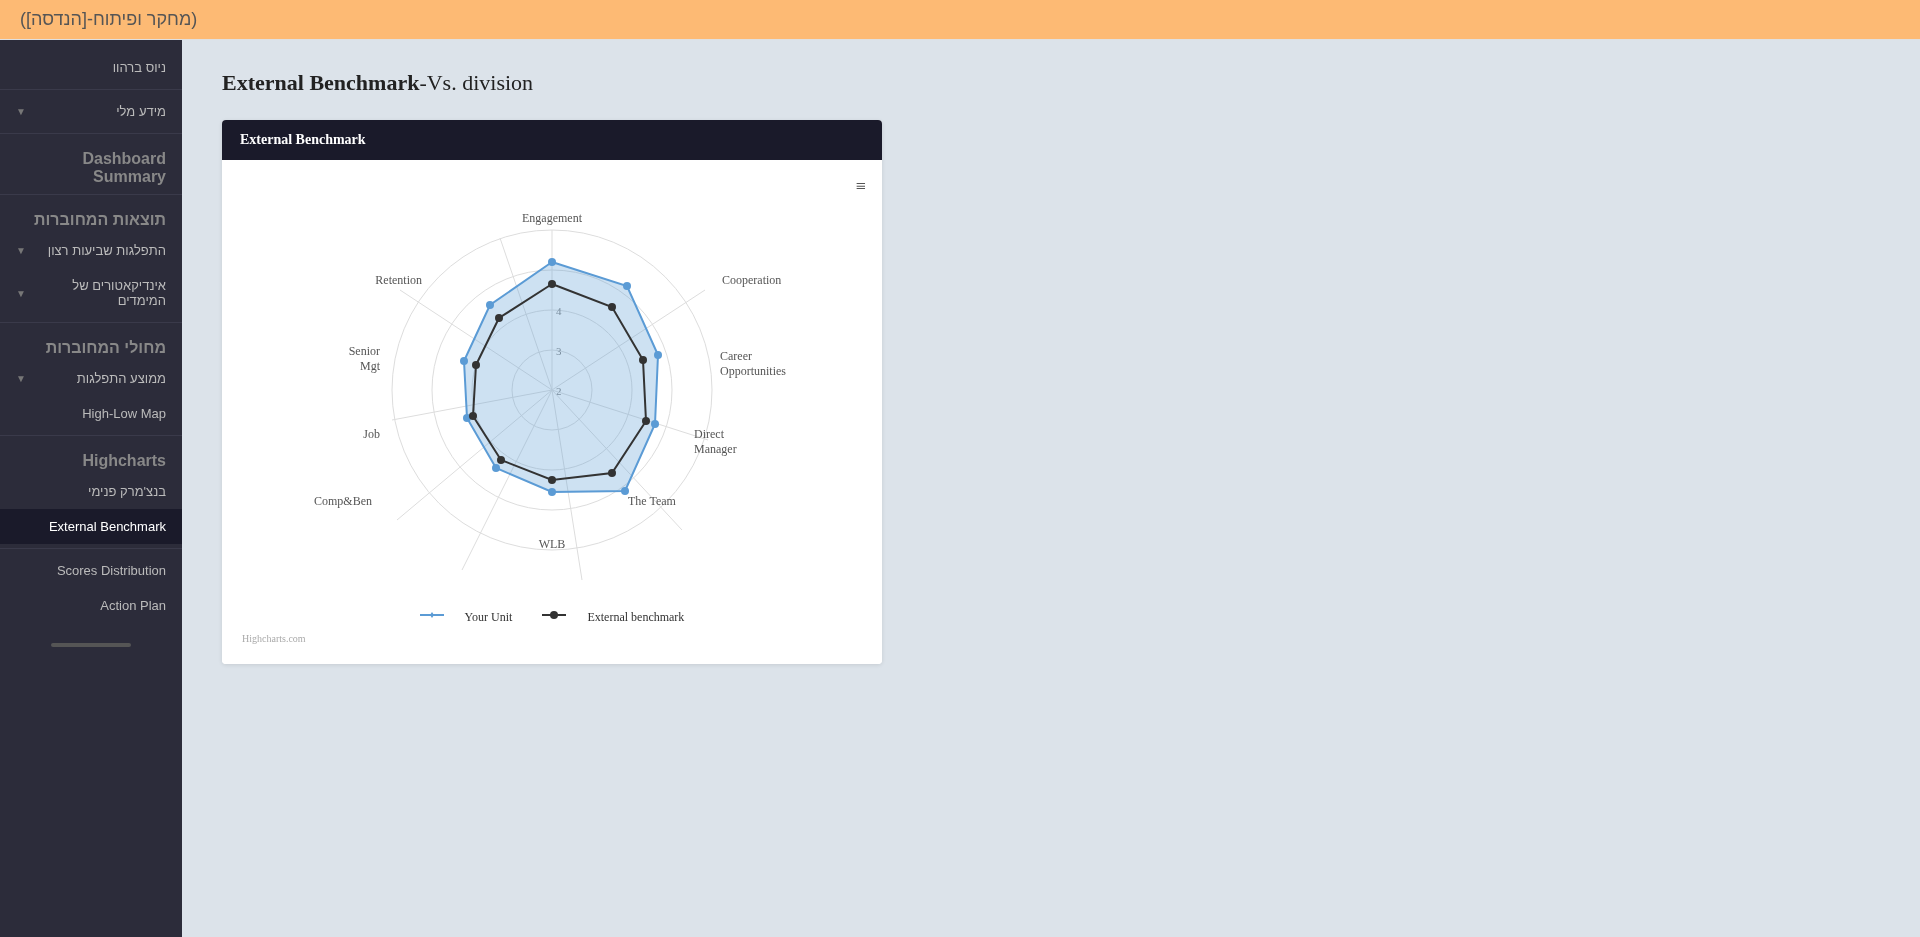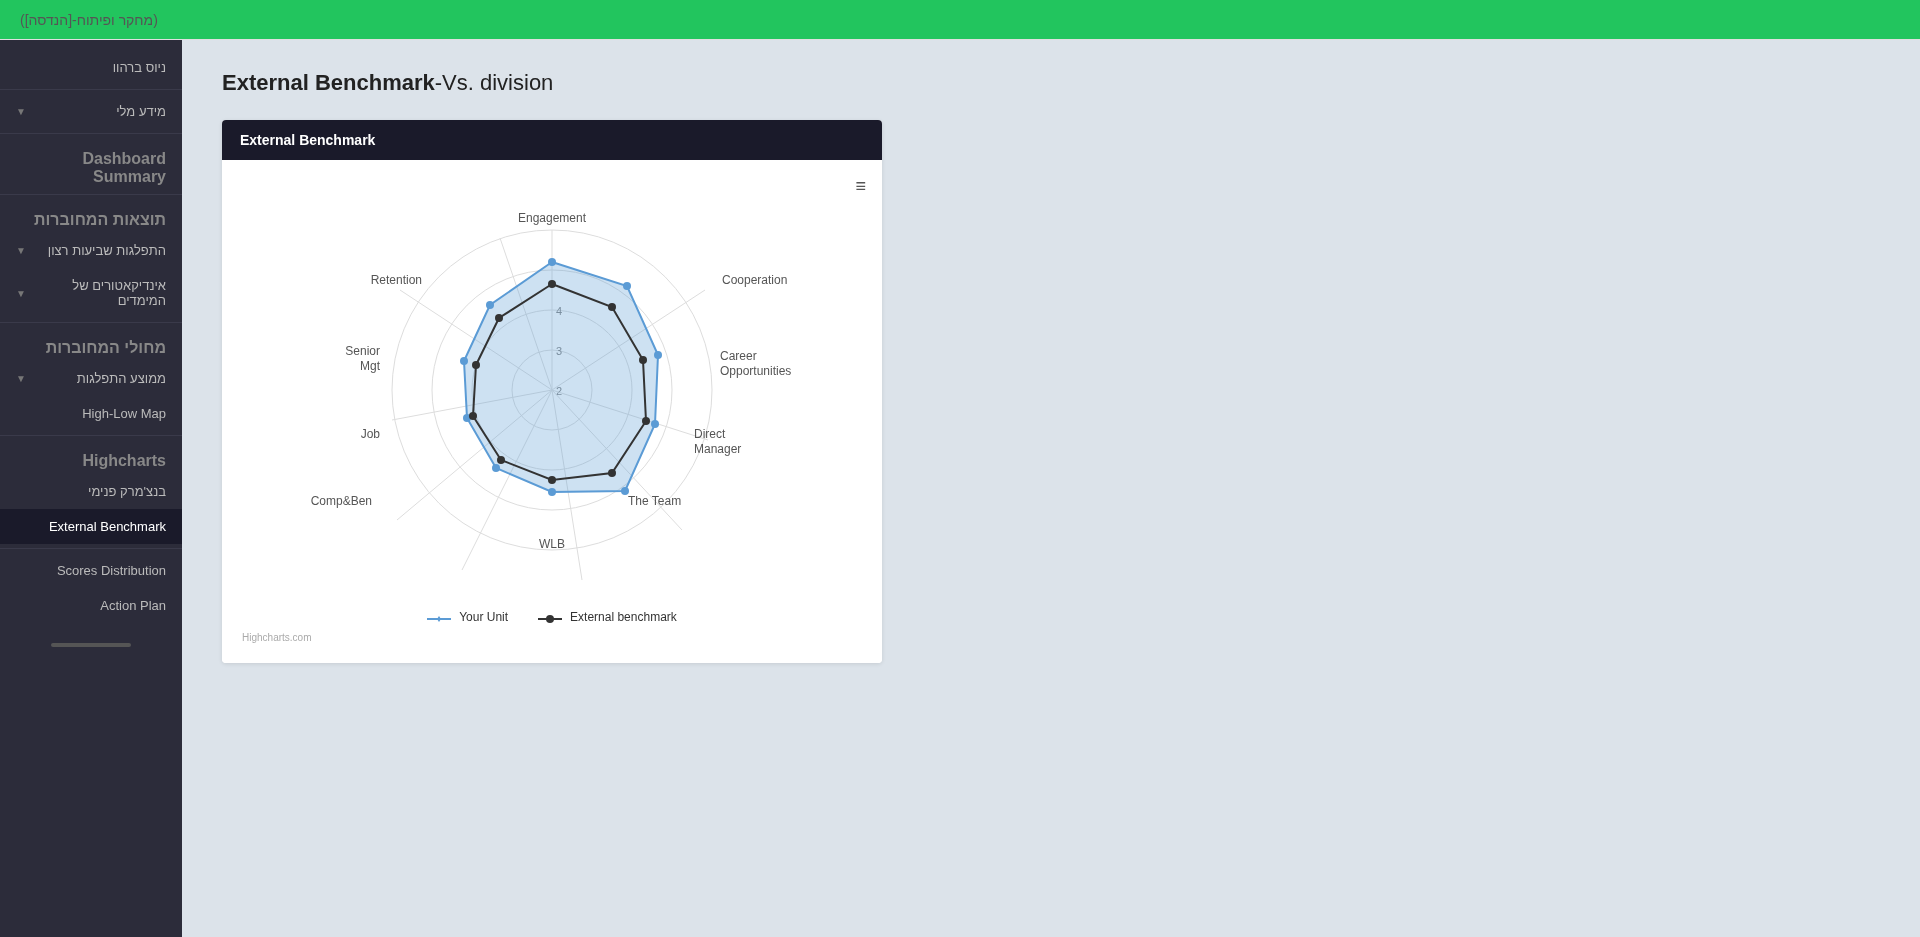--- a/index.html
+++ b/index.html
@@ -1,27 +1,27 @@
 <!DOCTYPE html>
 <html><head>
   <meta charset="utf-8">
   <style>
     * { margin: 0; padding: 0; box-sizing: border-box; }
     body { font-family: Arial, sans-serif; background: #dce3ea; width: 1920px; min-height: 937px; display: flex; flex-direction: column; }
 
     
     .topbar {
-      background: #22c55e;
+      background: #fdba74;
       height: 40px;
       display: flex;
       align-items: center;
       justify-content: flex-end;
       padding: 0 20px;
       border-bottom: 1px solid #e0e0e0;
-      font-size: 14px;
+      font-size: 18px;
       color: #555;
       direction: rtl;
     }
 
     
     .layout { display: flex; flex: 1; }
 
     
     .sidebar {
       width: 182px;
@@ -65,20 +65,21 @@
       width: 80px;
       margin: 0 auto;
       margin-top: 10px;
     }
 
     
     .main {
       flex: 1;
       padding: 30px 40px;
       background: #dce3ea;
+      font-family: Liberation Serif, serif;
     }
 
     .page-title {
       font-size: 22px;
       font-weight: bold;
       margin-bottom: 24px;
       color: #222;
     }
     .page-title span.light { font-weight: normal; }
 
@@ -131,22 +132,22 @@
     .legend {
       display: flex;
       justify-content: center;
       gap: 30px;
       margin-top: 10px;
       font-size: 12px;
       color: #333;
     }
     .legend-item {
       display: flex;
-      align-items: flex-end;
-      gap: 8px;
+      align-items: flex-start;
+      gap: 21px;
     }
 
     .highcharts-credit {
       font-size: 10px;
       color: #aaa;
       text-align: left;
       margin-top: 8px;
     }
   </style>
 </head>

